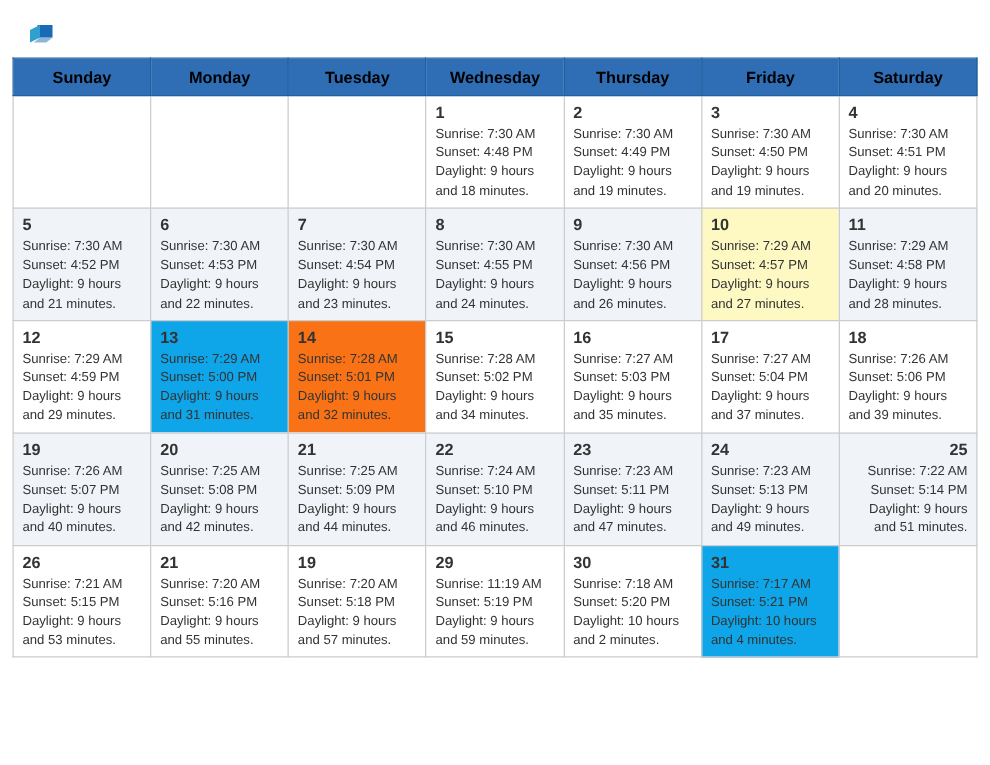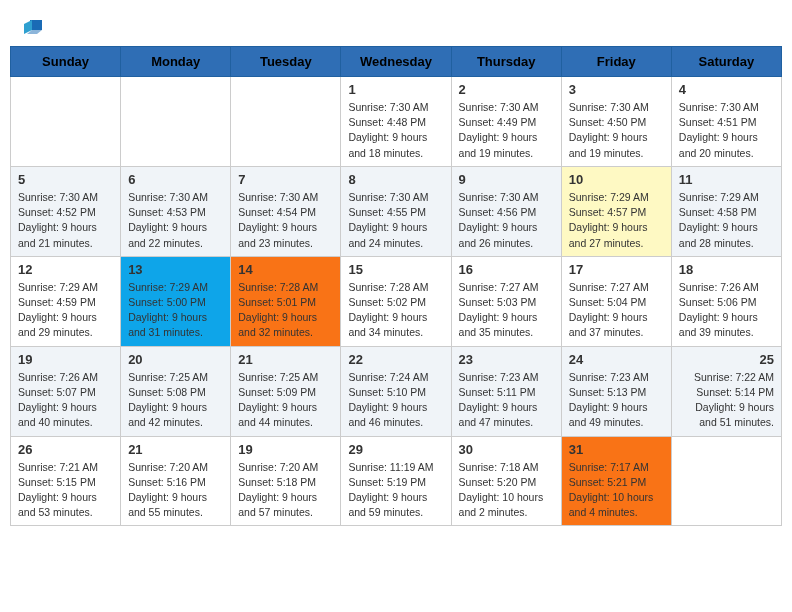--- a/index.html
+++ b/index.html
@@ -357,21 +357,21 @@
 Daylight: 9 hours
 and 59 minutes.</div>
             </td>
             <td style="background: rgb(255, 255, 255);">
               <div class="day-number">30</div>
               <div class="day-info">Sunrise: 7:18 AM
 Sunset: 5:20 PM
 Daylight: 10 hours
 and 2 minutes.</div>
             </td>
-            <td style="background: #f97316;">
+            <td style="background: #0ea5e9;">
               <div class="day-number">31</div>
               <div class="day-info">Sunrise: 7:17 AM
 Sunset: 5:21 PM
 Daylight: 10 hours
 and 4 minutes.</div>
             </td>
             <td class="empty"></td>
           </tr>
         </tbody>
     </table>

